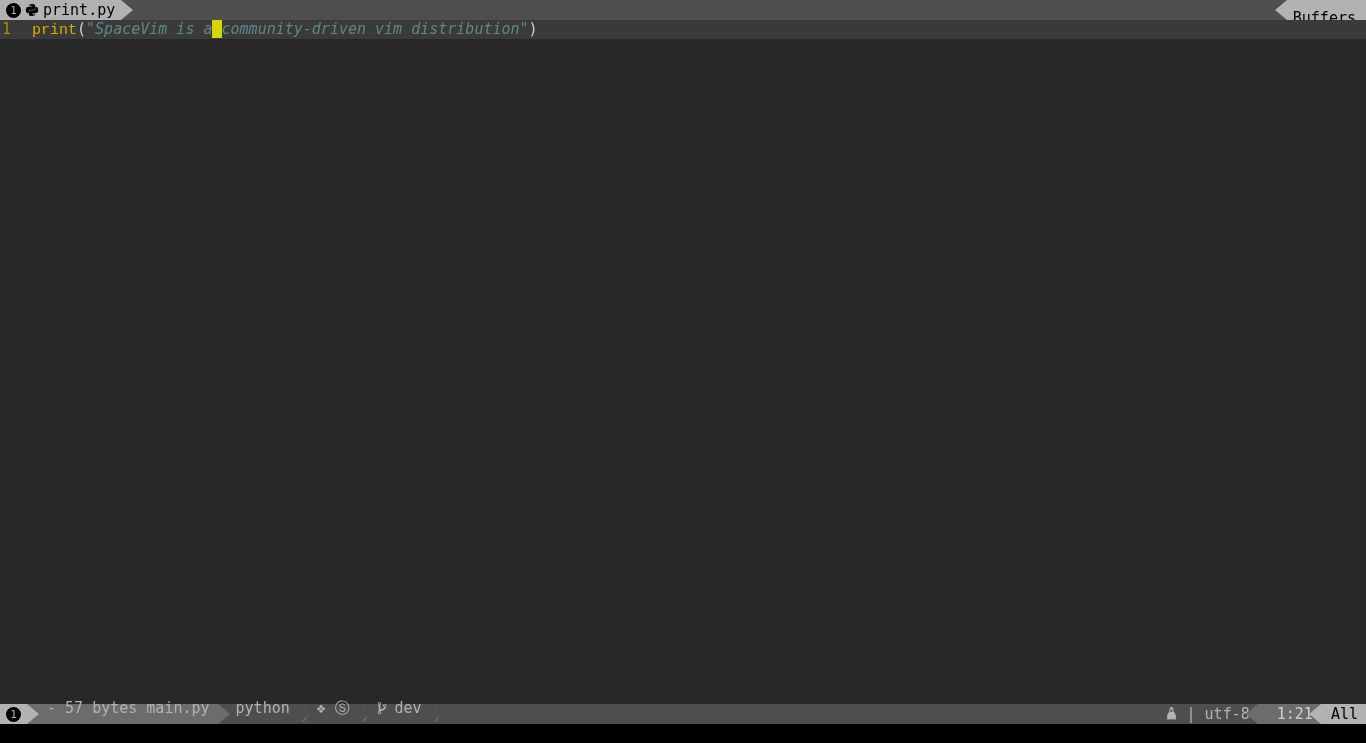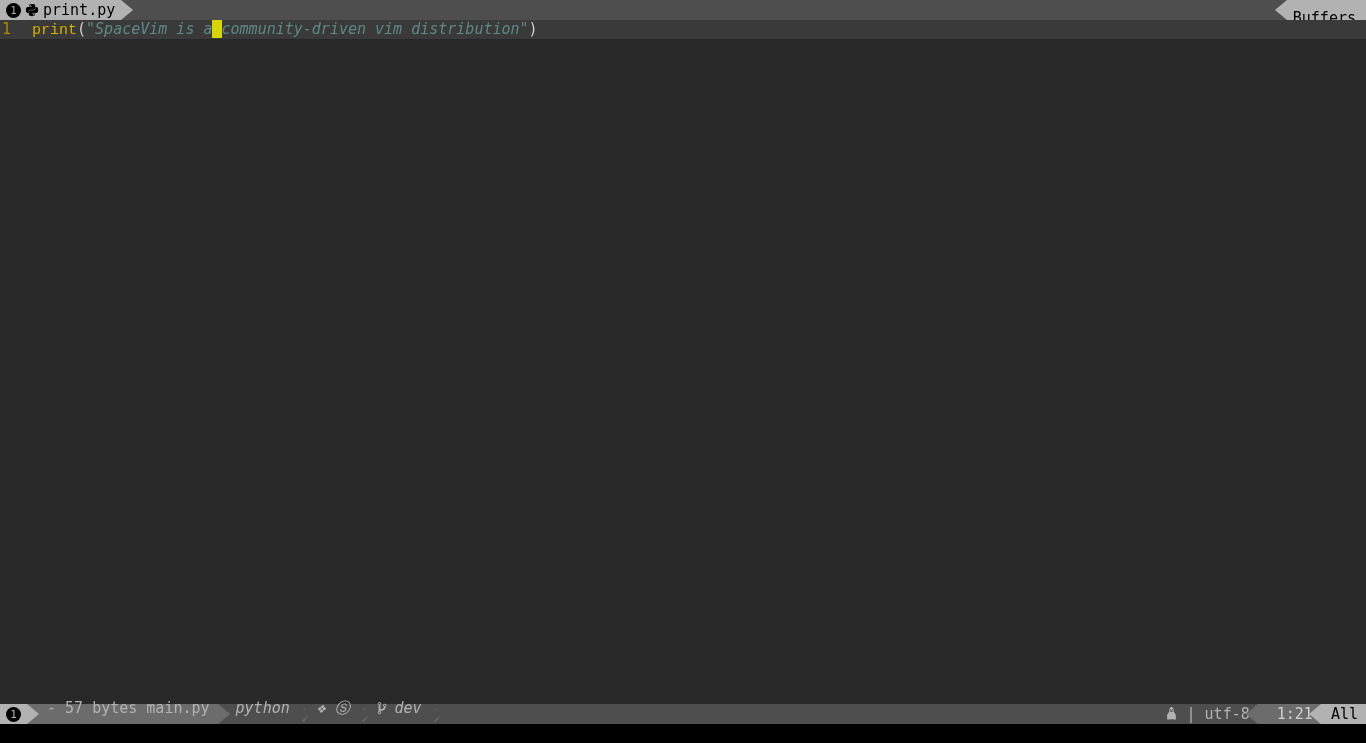--- a/index.html
+++ b/index.html
@@ -151,21 +151,21 @@
   .seg-file::after {
     content: "";
     position: absolute;
     right: -12px; top: 0;
     width: 0; height: 0;
     border-left: 12px solid #6c6c6c;
     border-top: 10px solid transparent;
     border-bottom: 10px solid transparent;
     z-index: 2;
   }
-  .seg-mid { background: #4e4e4e; padding-left: 18px; font-style: italic; }
+  .seg-mid { background: #4e4e4e; padding-left: 18px; }
   .seg-mid::after,
   .seg-mid::before {
     content: "";
     position: absolute;
     top: 0;
     width: 0; height: 0;
     border-top: 10px solid transparent;
     border-bottom: 10px solid transparent;
   }
   .seg-mid::after {

